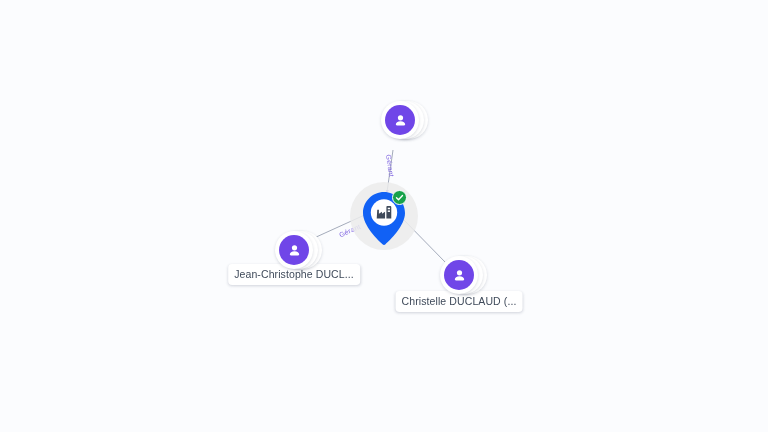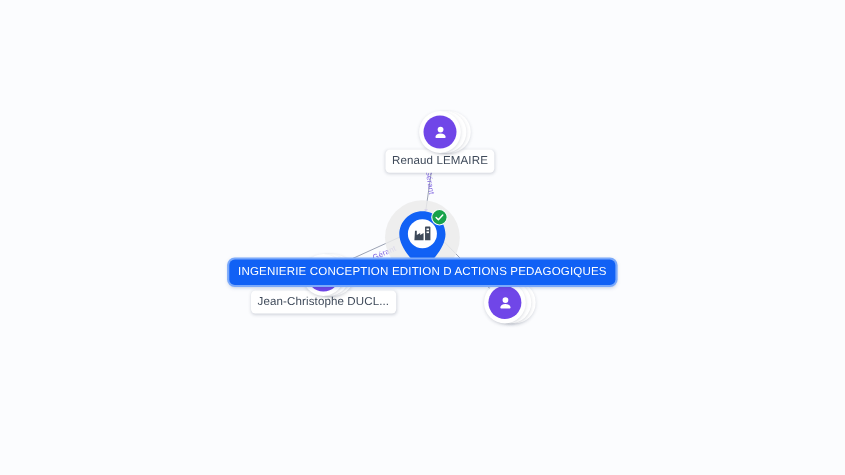--- a/index.html
+++ b/index.html
@@ -188,21 +188,20 @@
       <div class="stack-card c1">
         <div class="person-avatar">
           <svg width="17" height="17" viewBox="0 0 24 24" fill="#ffffff">
             <circle cx="12" cy="8.2" r="3.7"></circle>
             <path d="M12 13.2c-4.0 0-6.6 2.3-6.6 4.6 0 .8 .7 1.2 1.6 1.2h10c.9 0 1.6-.4 1.6-1.2 0-2.3-2.6-4.6-6.6-4.6z"></path>
           </svg>
         </div>
       </div>
     </div>
   </div>
-  <div class="node-label" style="left:400px; top:136px;">Renaud LEMAIRE</div>
 
   <div class="node z-person" style="left:294px; top:250px;">
     <div class="person-stack">
       <div class="stack-card c3"></div>
       <div class="stack-card c2"></div>
       <div class="stack-card c1">
         <div class="person-avatar">
           <svg width="17" height="17" viewBox="0 0 24 24" fill="#ffffff">
             <circle cx="12" cy="8.2" r="3.7"></circle>
             <path d="M12 13.2c-4.0 0-6.6 2.3-6.6 4.6 0 .8 .7 1.2 1.6 1.2h10c.9 0 1.6-.4 1.6-1.2 0-2.3-2.6-4.6-6.6-4.6z"></path>
@@ -220,20 +219,21 @@
       <div class="stack-card c1">
         <div class="person-avatar">
           <svg width="17" height="17" viewBox="0 0 24 24" fill="#ffffff">
             <circle cx="12" cy="8.2" r="3.7"></circle>
             <path d="M12 13.2c-4.0 0-6.6 2.3-6.6 4.6 0 .8 .7 1.2 1.6 1.2h10c.9 0 1.6-.4 1.6-1.2 0-2.3-2.6-4.6-6.6-4.6z"></path>
           </svg>
         </div>
       </div>
     </div>
   </div>
+  <div class="node-label" style="left:459px; top:291px;">Christelle DUCLAUD (...</div>
 
   <div class="node z-company" style="left:384px; top:215px;">
     <div class="pin-halo"></div>
     <div class="pin-wrap">
       <svg width="46" height="56" viewBox="0 0 46 56">
         <path d="M23 2 C11.4 2 2 11.4 2 23 c0 12.8 15.1 27.3 19.5 31.2 a2.2 2.2 0 0 0 3 0 C28.9 50.3 44 35.8 44 23 44 11.4 34.6 2 23 2 z" fill="#1161f5"></path>
         <circle cx="23" cy="22.5" r="13.2" fill="#ffffff"></circle>
       </svg>
       <div class="pin-icon">
         <svg width="18" height="18" viewBox="0 0 24 24" fill="#3f4a5a">
@@ -244,15 +244,14 @@
         </svg>
       </div>
       <div class="verified-badge">
         <svg width="9" height="9" viewBox="0 0 24 24" fill="none" stroke="#ffffff" stroke-width="3.6" stroke-linecap="round" stroke-linejoin="round">
           <path d="M4 12.7 L9.4 18 L20 6.6"></path>
         </svg>
       </div>
     </div>
   </div>
 
-  <div class="node-label primary" style="left:384px; top:236px;">INGENIERIE CONCEPTION EDITION D ACTIONS PEDAGOGIQUES</div>
 
 </div>
 
 </body></html>

